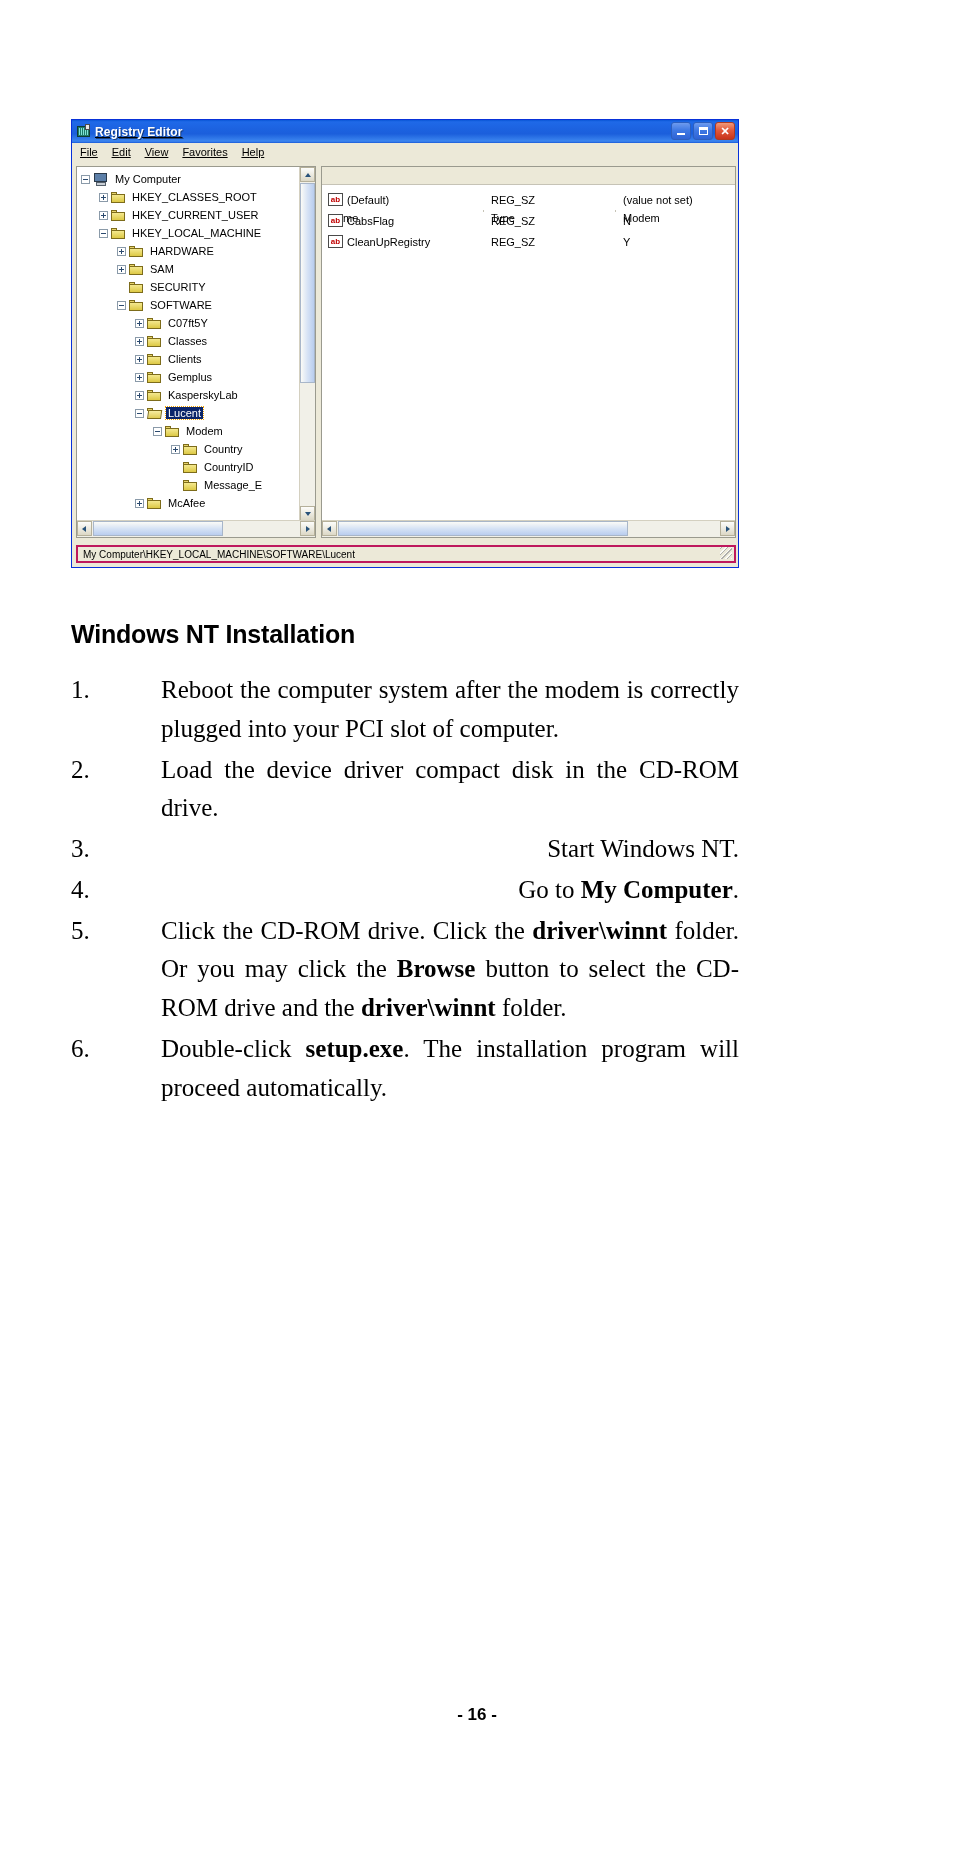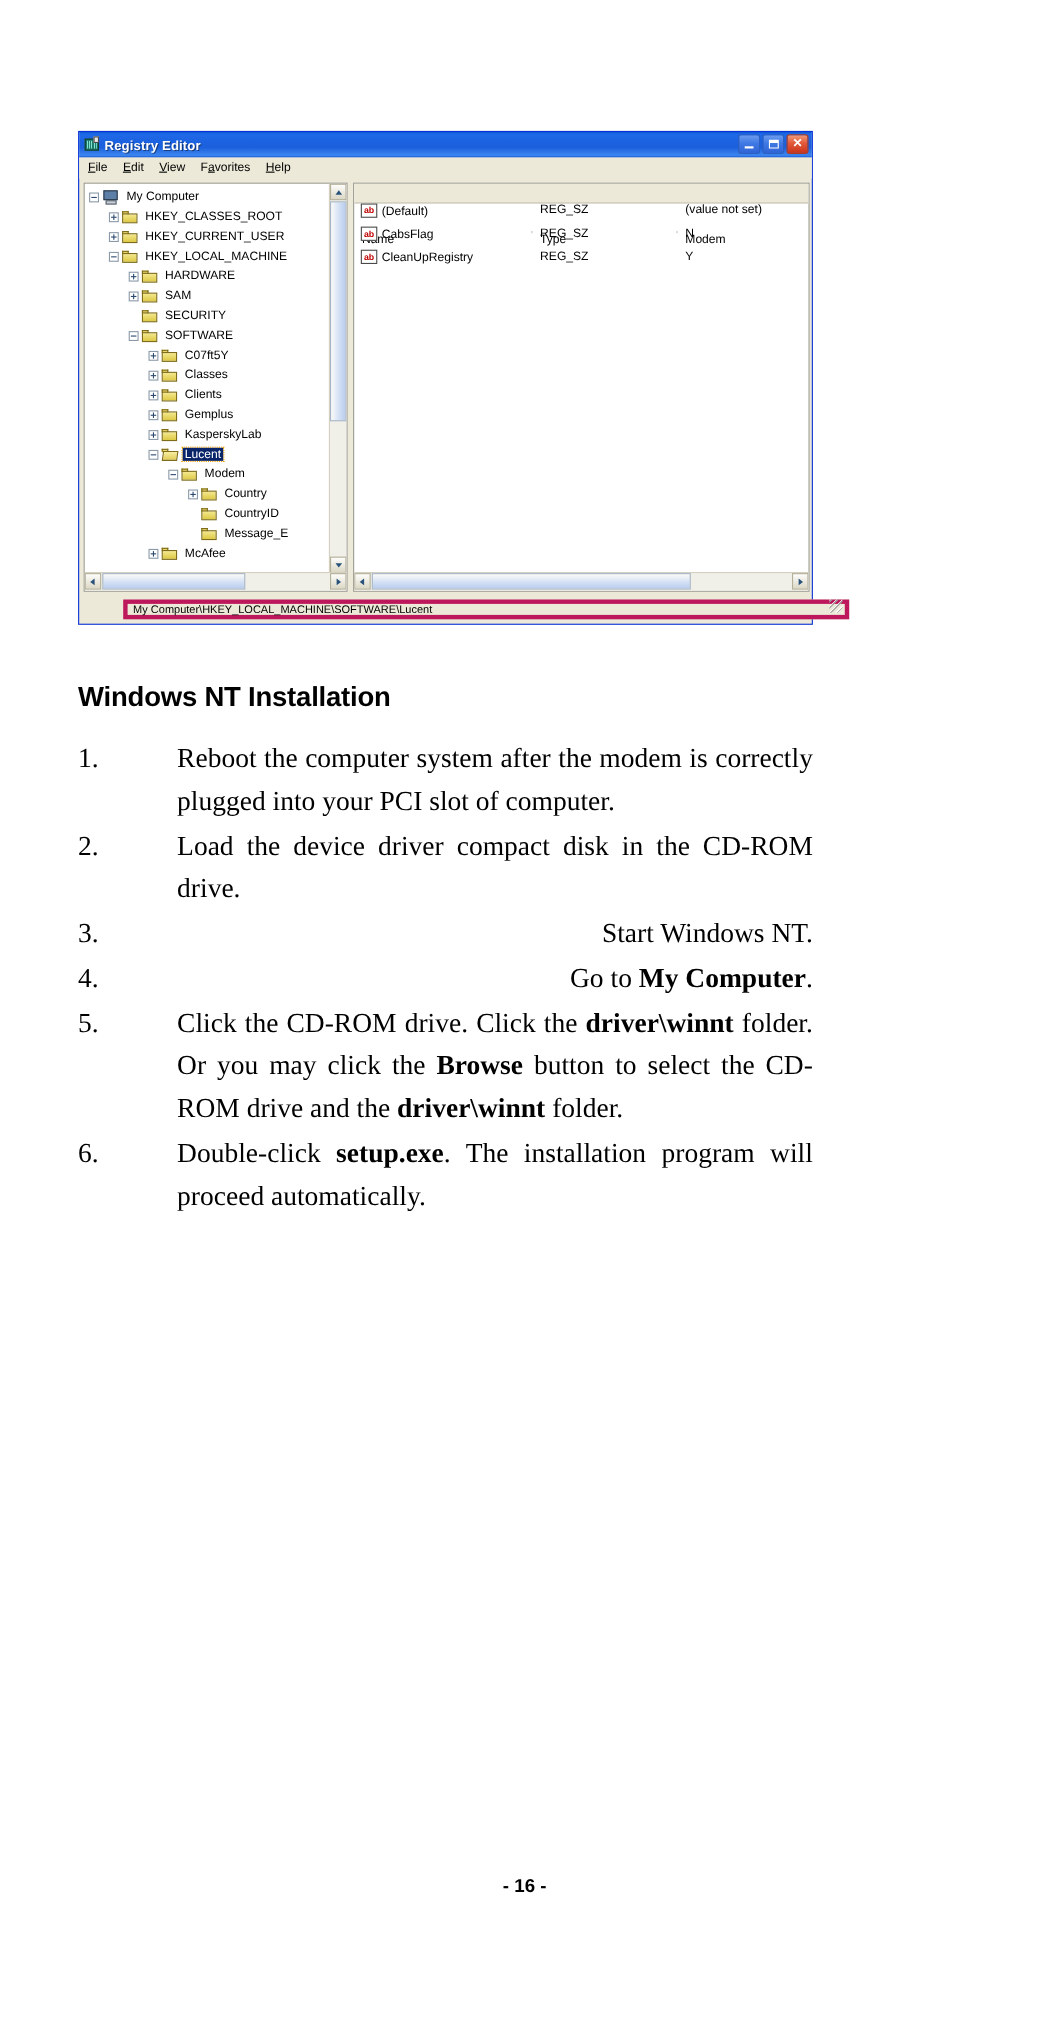--- a/index.html
+++ b/index.html
@@ -1,20 +1,20 @@
 <!DOCTYPE html>
 <html><head>
 <meta charset="utf-8">
 <style>
   html,body{margin:0;padding:0;}
   body{width:954px;height:1853px;background:#fff;font-family:"Liberation Serif",serif;position:relative;overflow:hidden;}
 
   
   .regwin{position:absolute;left:71px;top:119px;width:668px;height:449px;
-    border:1px solid #0831d9;background:#ece9d8;box-sizing:border-box;}
+    border:1px solid #0831d9;background:#ece9d8;box-sizing:border-box;text-decoration:underline;}
   .titlebar{height:23px;background:linear-gradient(to bottom,#0a56d6 0%,#1f69e8 8%,#1c62e0 40%,#1b5fdc 60%,#3c86ef 92%,#1a5ad8 100%);
     display:flex;align-items:center;padding:0 2px 0 4px;position:relative;}
   .titlebar .tbicon{width:15px;height:15px;margin-right:4px;flex:0 0 auto;position:relative;}
   .tbicon .g{position:absolute;left:1px;top:2px;width:13px;height:11px;background:#1f7a6a;border:1px solid #0d3b34;box-sizing:border-box;}
   .tbicon .g:after{content:"";position:absolute;left:1px;top:1px;width:9px;height:7px;
     background:repeating-linear-gradient(to right,#7fe3d4 0 1px,#1f7a6a 1px 2px);}
   .tbicon .k{position:absolute;left:9px;top:0px;width:5px;height:6px;background:#e8e8e8;border:1px solid #4a4a4a;box-sizing:border-box;}
   .title-text{color:#fff;font-family:"Liberation Sans",sans-serif;font-size:12px;font-weight:bold;
     letter-spacing:.1px;text-shadow:1px 1px 0 rgba(0,0,0,.45);}
   .winbtns{position:absolute;right:3px;top:2px;display:flex;gap:2px;}
@@ -67,31 +67,31 @@
   .hs-thumb{position:absolute;top:0;height:15px;background:linear-gradient(to bottom,#fbfbf7,#d7e3f5,#b9cdee);border:1px solid #a8b6c9;box-sizing:border-box;}
 
   .splitter{width:5px;}
   .list-pane{flex:1;background:#fff;border:1px solid #9a9a8e;box-sizing:border-box;position:relative;overflow:hidden;}
   .lheader{display:flex;height:17px;background:#ece9d8;border-bottom:1px solid #c6c3b6;
     font-family:"Liberation Sans",sans-serif;font-size:11px;color:#000;}
   .lheader div{padding:2px 0 0 7px;box-sizing:border-box;border-right:1px solid #c6c3b6;margin-top:43px;}
   .col-name{width:162px;}
   .col-type{width:132px;}
   .col-data{flex:1;border-right:none !important;}
-  .lrow{display:flex;height:21px;align-items:flex-start;font-family:"Liberation Sans",sans-serif;font-size:11px;color:#000;}
+  .lrow{display:flex;height:21px;align-items:flex-end;font-family:"Liberation Sans",sans-serif;font-size:11px;color:#000;}
   .lrow .c1{width:162px;display:flex;align-items:center;padding-left:6px;box-sizing:border-box;}
   .lrow .c2{width:132px;padding-left:7px;box-sizing:border-box;}
   .lrow .c3{flex:1;padding-left:7px;box-sizing:border-box;}
   .abicon{width:15px;height:13px;background:#fff;border:1px solid #4a4a4a;box-sizing:border-box;
     margin-right:4px;flex:0 0 auto;display:flex;align-items:center;justify-content:center;
     color:#c00000;font-family:"Liberation Sans",sans-serif;font-size:8px;font-weight:bold;line-height:1;}
 
   .statusbar{position:absolute;left:4px;bottom:4px;width:660px;height:18px;background:#ece9d8;
-    border:4px solid #be185d;box-sizing:border-box;display:flex;align-items:center;
-    font-family:"Liberation Sans",sans-serif;font-size:10px;color:#000;padding-left:5px;margin-left:36px;}
+    border:2px solid #be185d;box-sizing:border-box;display:flex;align-items:center;
+    font-family:"Liberation Sans",sans-serif;font-size:10px;color:#000;padding-left:5px;}
   .grip{position:absolute;right:2px;bottom:2px;width:12px;height:12px;
     background:repeating-linear-gradient(135deg,#ffffff 0 1px,#a0a0a0 1px 2px,transparent 2px 4px);opacity:.8;}
 
   
   .doc{position:absolute;left:71px;top:620px;width:668px;}
   h2.heading{font-family:"Liberation Sans",sans-serif;font-size:25px;font-weight:bold;color:#000;margin:0 0 22px 0;letter-spacing:-.2px;}
   ol.steps{list-style:none;margin:0;padding:0;font-size:25px;line-height:1.55;color:#000;}
   ol.steps li{display:flex;margin-bottom:2px;}
   ol.steps .num{width:46px;flex:0 0 auto;}
   ol.steps .txt{flex:1;text-align:justify;margin-left:44px;}

